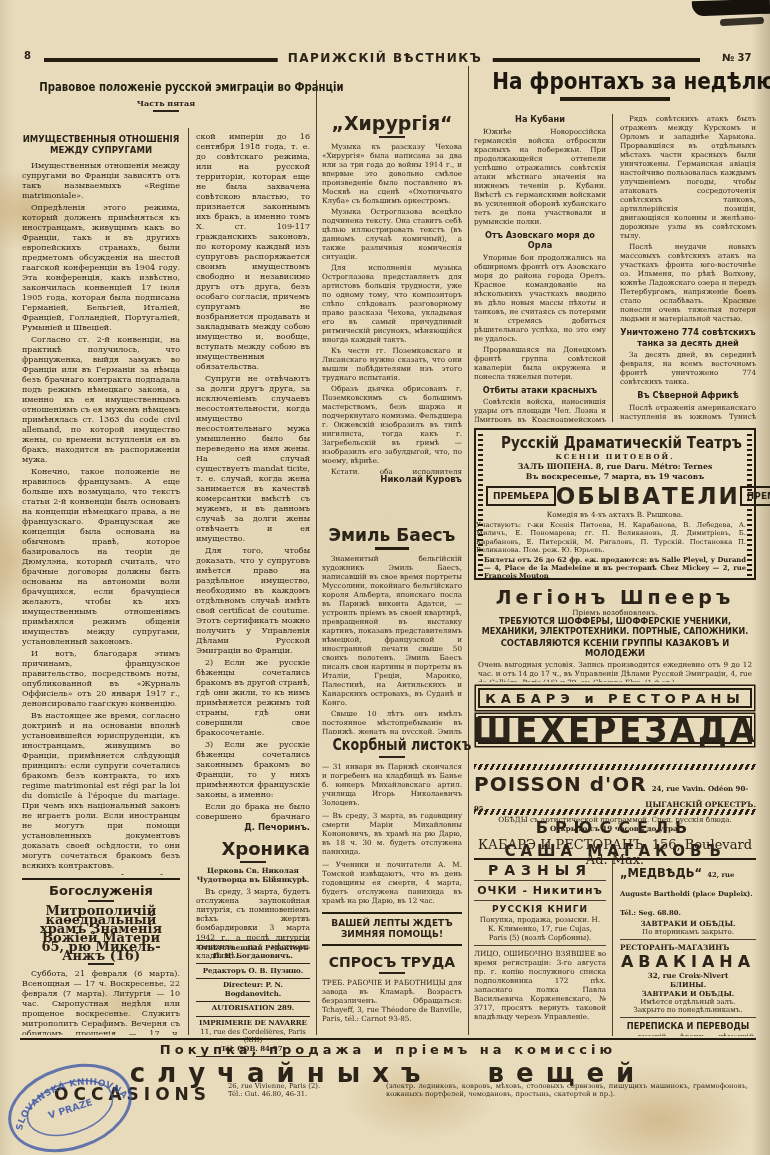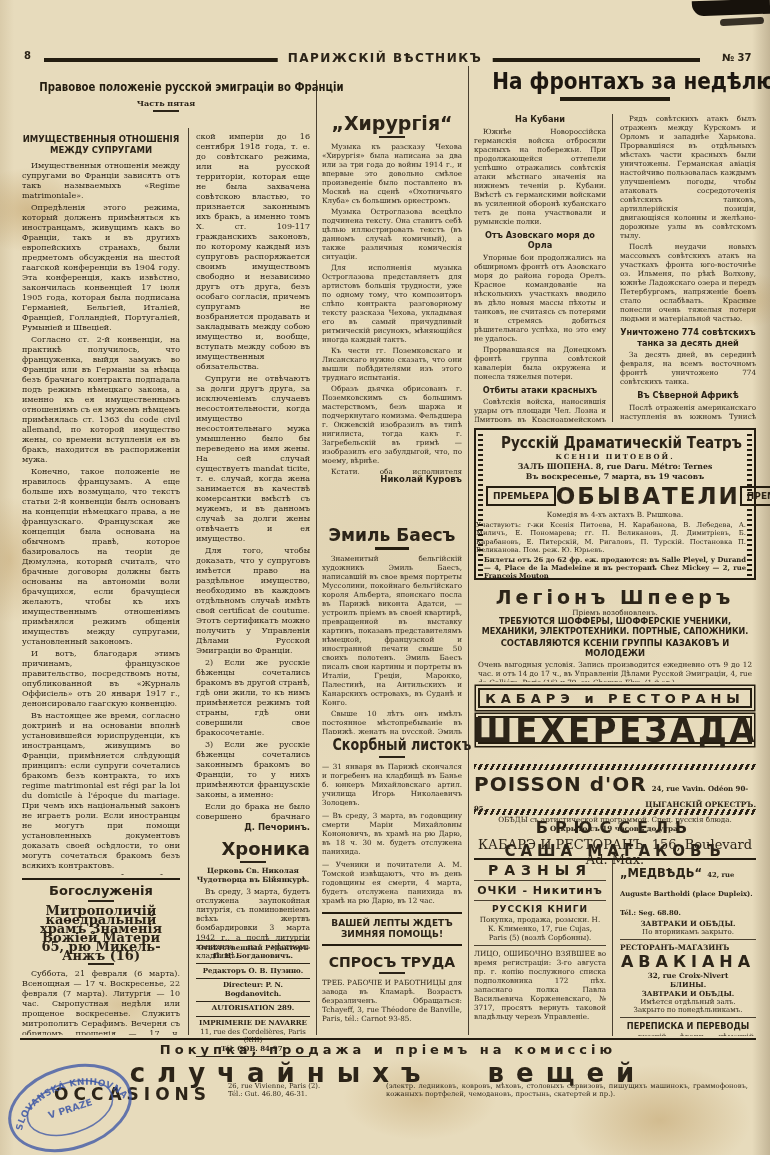--- a/index.html
+++ b/index.html
@@ -161,21 +161,21 @@
       <div>Tél. GOB. 84-97.</div>
     </div>
   </div>
 
   <div class="abs" style="left:322px;top:112px;width:140px;">
     <div class="mid-title">„Хирургія“</div>
     <div class="mini-rule"></div>
     <div class="b72" style="height:332px;overflow:hidden;">
       <p class="ind">Музыка къ разсказу Чехова «Хирургія» была написана за два или за три года до войны 1914 г., и впервые это довольно смѣлое произведеніе было поставлено въ Москвѣ на сценѣ «Охотничьяго Клуба» съ большимъ оркестромъ.</p>
       <p class="ind">Музыка Остроглазова всецѣло подчинена тексту. Она ставитъ себѣ цѣлью иллюстрировать текстъ (въ данномъ случаѣ комичный), а также различныя комическія ситуаціи.</p>
-      <p class="ind">Для исполненія музыка Остроглазова представляетъ для артистовъ большія трудности, уже по одному тому, что композиторъ слѣпо контракта разговорному тексту разсказа Чехова, укладывая его въ самый причудливый ритмическій рисунокъ, мѣняющійся иногда каждый тактъ.</p>
+      <p class="ind">Для исполненія музыка Остроглазова представляетъ для артистовъ большія трудности, уже по одному тому, что композиторъ слѣпо слѣдовалъ разговорному право разсказа Чехова, укладывая его въ самый причудливый ритмическій рисунокъ, мѣняющійся иногда каждый тактъ.</p>
       <p class="ind">Къ чести гг. Поземковскаго и Лисанскаго нужно сказать, что они вышли побѣдителями изъ этого труднаго испытанія.</p>
       <p class="ind">Образъ дьячка обрисованъ г. Поземковскимъ съ большимъ мастерствомъ, безъ шаржа и подчеркнутаго комизма. Фельдшера г. Окжевскій изобразилъ въ типѣ нигилиста, тогда какъ г. Загребельскій въ гримѣ — изобразилъ его забулдыгой, что, по моему, вѣрнѣе.</p>
       <p class="ind">Кстати, оба исполнителя «драматической» «Хирургіи» — гг. Чернявскій и Загребельскій — очень умѣренно и естественно провели свои роли.</p>
 
     </div>
     <div class="sig">Николай Куровъ</div>
   </div>
 
   <div class="abs" style="left:322px;top:524px;width:140px;">
     <div class="baes-title">Эмиль Баесъ</div>

